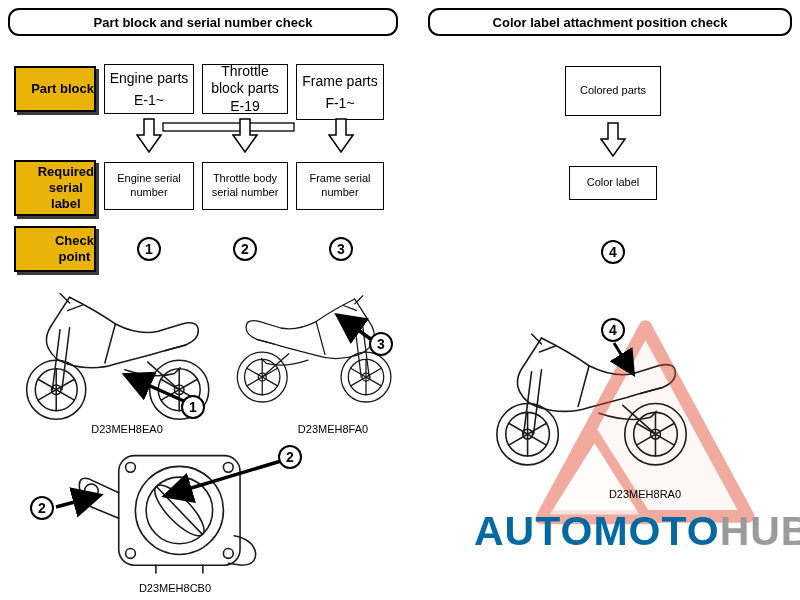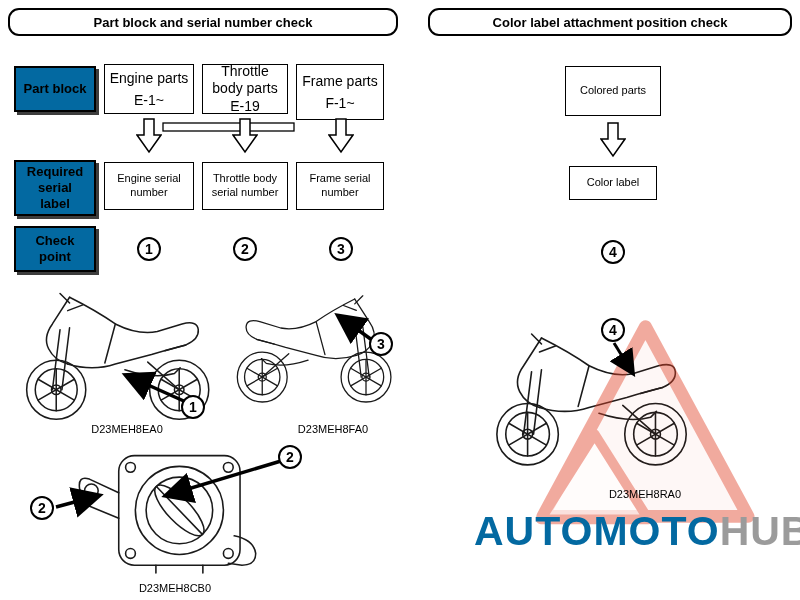--- a/index.html
+++ b/index.html
@@ -6,22 +6,22 @@
   html,body { background:#fff; }
   body { font-family:"Liberation Sans", sans-serif; color:#000; }
   #page { position:relative; width:800px; height:600px; background:#fff; overflow:hidden; }
   .abs { position:absolute; }
   .hdr {
     border:2px solid #000; border-radius:11px; background:#fff;
     display:flex; align-items:center; justify-content:center;
     font-weight:bold; font-size:13px; z-index:2;
   }
   .lblbox {
-    border:2px solid #000; background:#0369a1; box-shadow:3px 3px 0 #3d3d3d;
-    display:flex; align-items:center; justify-content:center;
+    border:2px solid #000; background:#eab308; box-shadow:3px 3px 0 #3d3d3d;
+    display:flex; align-items:center; justify-content:flex-end;
     font-weight:bold; font-size:13px; text-align:center;
     white-space:pre-line; line-height:1.25; z-index:2;
   }
   .pbox {
     border:1px solid #000; background:#fff;
     display:flex; flex-direction:column; align-items:center; justify-content:center;
     font-size:14px; text-align:center; line-height:1.2; padding:2px 3px; z-index:2;
   }
   .pbox .code-line { margin-top:5px; }
   .sbox {
@@ -77,21 +77,21 @@
 
   <div class="abs lblbox" style="left:14px;top:66px;width:82px;height:46px;">
     <span>Part block</span>
   </div>
 
   <div class="abs pbox" style="left:104px;top:64px;width:90px;height:50px;">
     <span>Engine parts</span>
     <span class="code-line">E-1~</span>
   </div>
   <div class="abs pbox" style="left:202px;top:64px;width:86px;height:50px;">
-    <span>Throttle body parts</span>
+    <span>Throttle block parts</span>
     <span class="code-line" style="margin-top:2px">E-19</span>
   </div>
   <div class="abs pbox" style="left:296px;top:64px;width:88px;height:56px;">
     <span>Frame parts</span>
     <span class="code-line">F-1~</span>
   </div>
 
   <svg class="abs flow-arrow" style="left:162px;top:121px;" width="134" height="13">
     <rect x="1" y="2" width="131" height="8" fill="#fff" stroke="#000" stroke-width="1.3"></rect>
   </svg>

